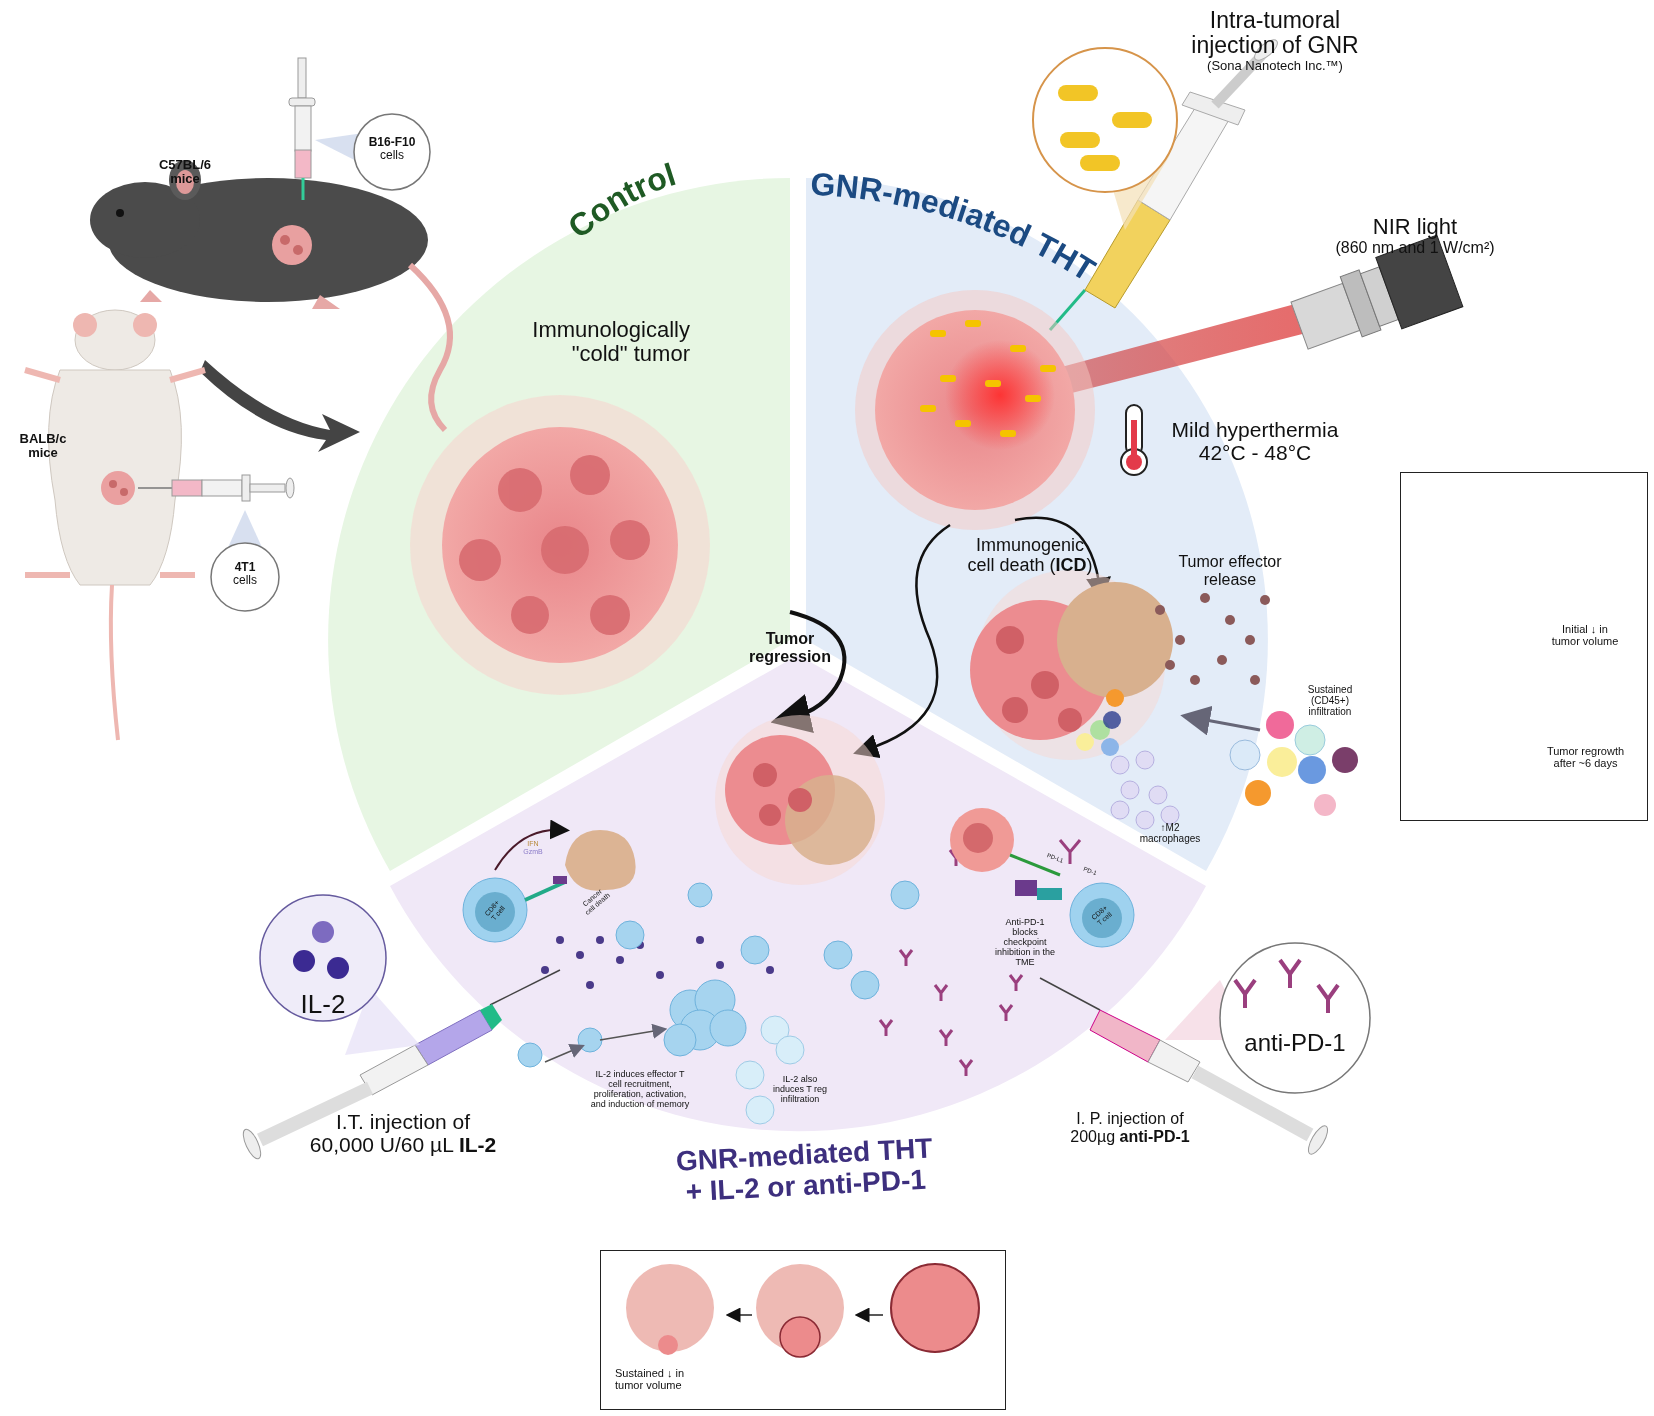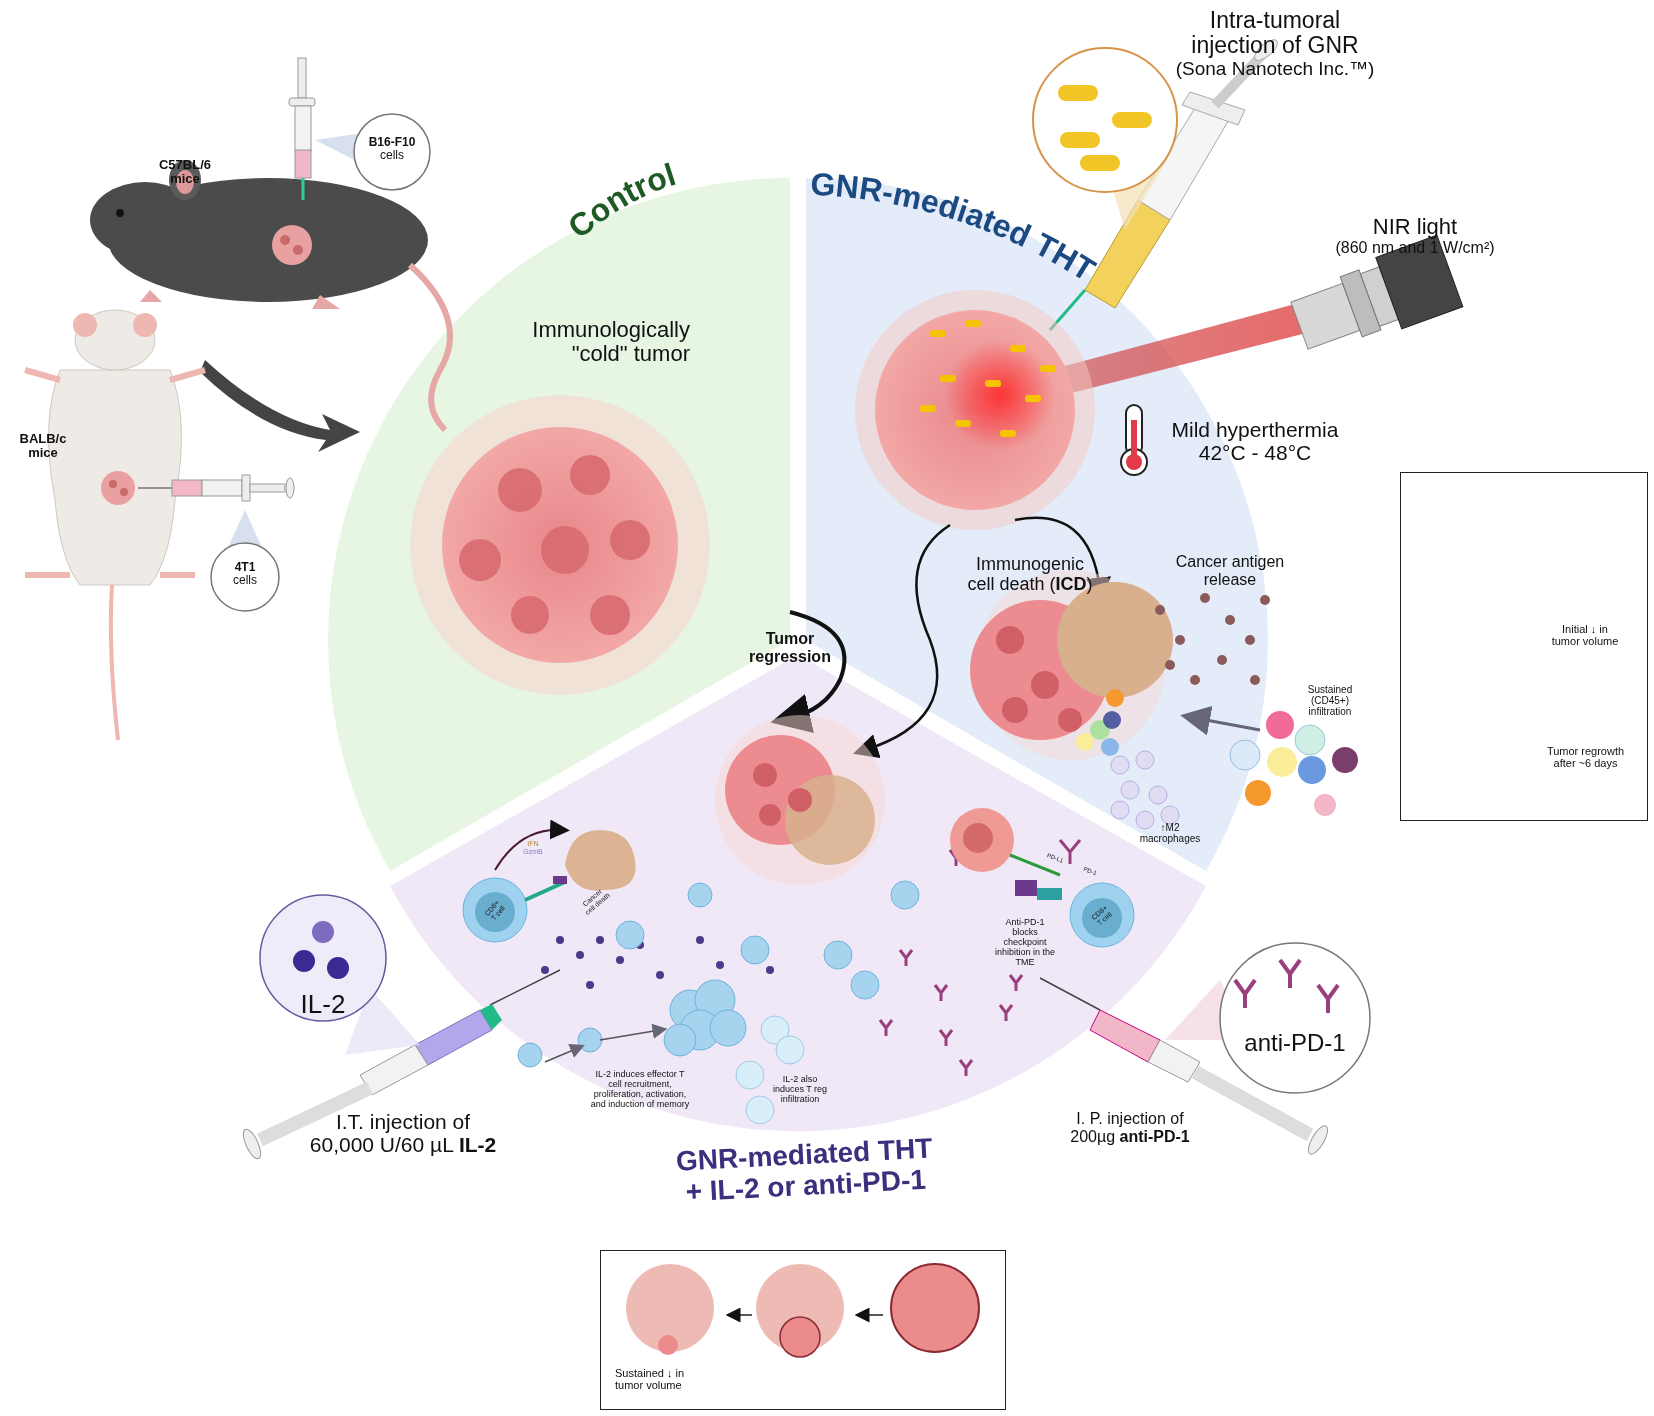--- a/index.html
+++ b/index.html
@@ -366,37 +366,37 @@
   </div>
 
 <div class="lbl" style="left:490px;top:318px;width:200px;font-size:22px;text-align:right;">
     <div>Immunologically</div>
     <div>"cold" tumor</div>
   </div>
 
 <div class="lbl" style="left:1150px;top:8px;width:250px;font-size:23px;">
     <div>Intra-tumoral</div>
     <div>injection of GNR</div>
-    <div style="font-size:19px">(Sona Nanotech Inc.™)</div>
+    <div style="font-size:13px">(Sona Nanotech Inc.™)</div>
   </div>
 <div class="lbl" style="left:1300px;top:215px;width:230px;">
     <div style="font-size:22px">NIR light</div>
     <div style="font-size:16px">(860 nm and 1 W/cm²)</div>
   </div>
 <div class="lbl" style="left:1150px;top:418px;width:210px;font-size:21px;">
     <div>Mild hyperthermia</div>
     <div>42°C - 48°C</div>
   </div>
 
-<div class="lbl" style="left:950px;top:536px;width:160px;font-size:18px;margin-top:19px;">
+<div class="lbl" style="left:950px;top:536px;width:160px;font-size:18px;">
     <div>Immunogenic</div>
     <div><span>cell death (</span><b>ICD</b><span>)</span></div>
   </div>
 <div class="lbl" style="left:1165px;top:553px;width:130px;font-size:16px;">
-    <div>Cancer antigen</div>
+    <div>Tumor effector</div>
     <div>release</div>
   </div>
 <div class="lbl" style="left:1290px;top:684px;width:80px;font-size:10px;">
     <div>Sustained</div>
     <div>(CD45+)</div>
     <div>infiltration</div>
   </div>
 <div class="lbl" style="left:1125px;top:822px;width:90px;font-size:10px;">
     <div>↑M2</div>
     <div>macrophages</div>

